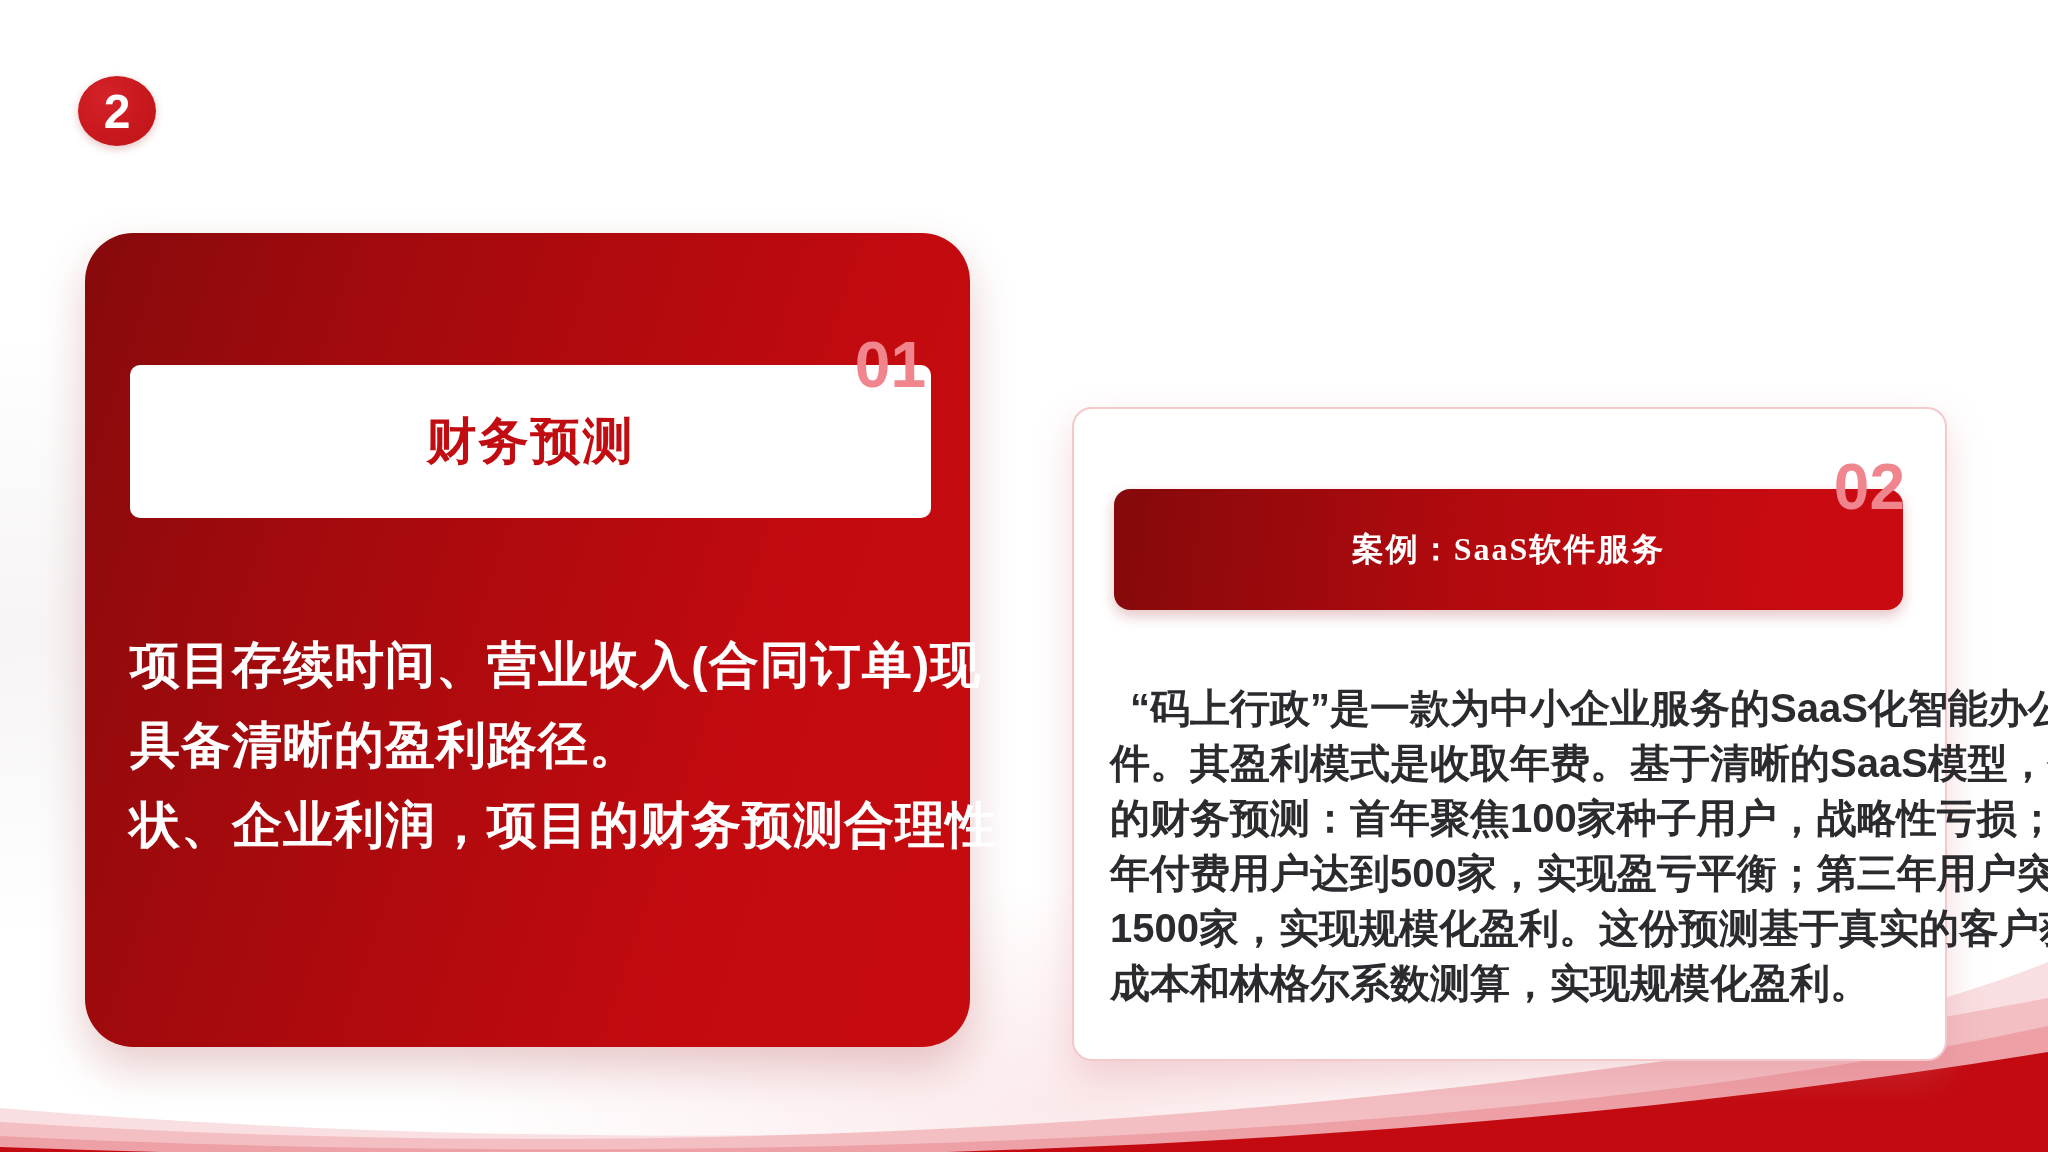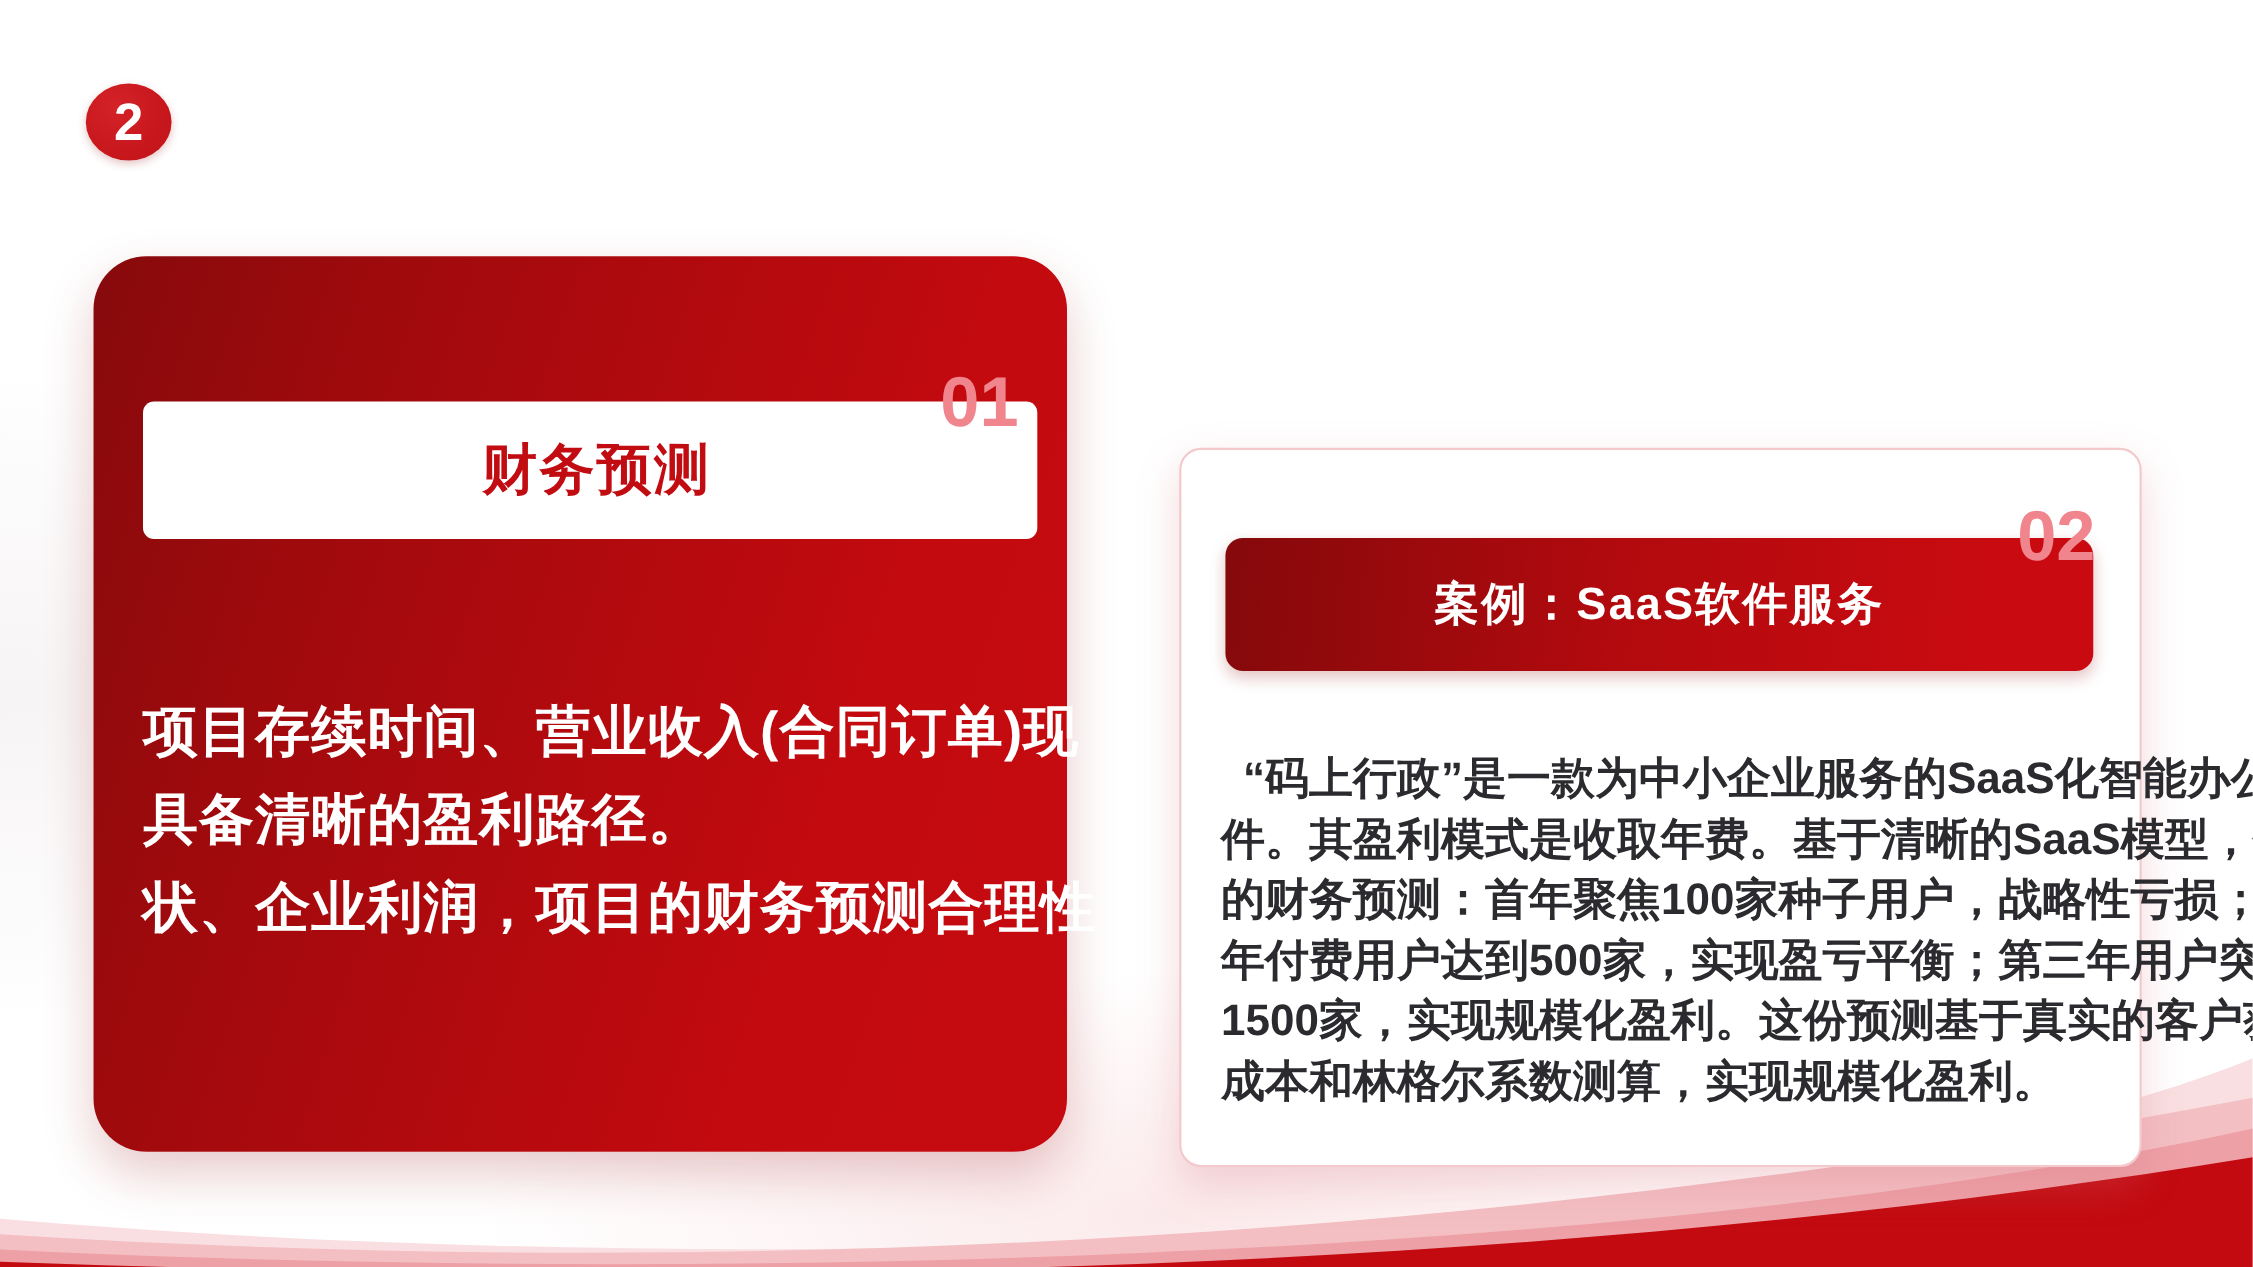--- a/index.html
+++ b/index.html
@@ -73,28 +73,27 @@
     color: #f0858e;
     transform: translateX(-44px);
     z-index: 2;
   }
   .left-card .index-label { top: 100px; }
   .white-title-box {
     position: absolute;
     left: 45px;
     top: 132px;
     width: 801px;
-    height: 125px;
+    height: 153px;
     border-radius: 10px;
     background: #ffffff;
     display: flex;
     align-items: center;
     justify-content: center;
     z-index: 1;
-    padding-left: 12px;
   }
   .white-title-box .card-title {
     color: #c10c11;
     font-size: 50px;
     font-weight: bold;
     letter-spacing: 2px;
   }
   .left-body {
     position: absolute;
     left: 45px;
@@ -133,23 +132,24 @@
     border-radius: 16px;
     background: linear-gradient(96deg, #85090b 0%, #b20a0e 45%, #c90b11 88%);
     display: flex;
     align-items: center;
     justify-content: center;
     box-shadow: 0 6px 14px rgba(150, 20, 25, 0.25);
     z-index: 1;
   }
   .red-title-box .card-title {
     color: #ffffff;
-    font-size: 41px;
+    font-size: 32px;
     font-weight: bold;
     letter-spacing: 2px;
+    font-family: Liberation Serif, serif;
   }
   .right-body {
     position: absolute;
     left: 36px;
     top: 272px;
     width: 798px;
     color: #2b2b2f;
     font-size: 40px;
     font-weight: 600;
   }

